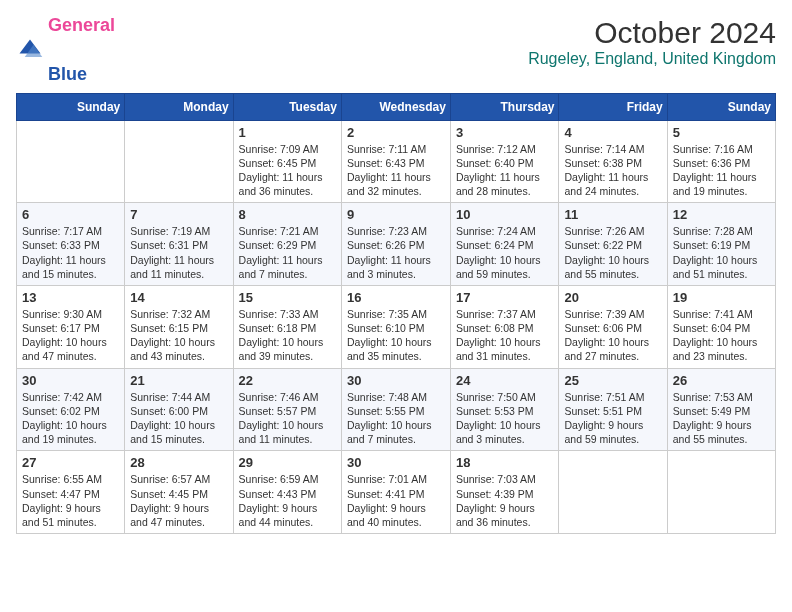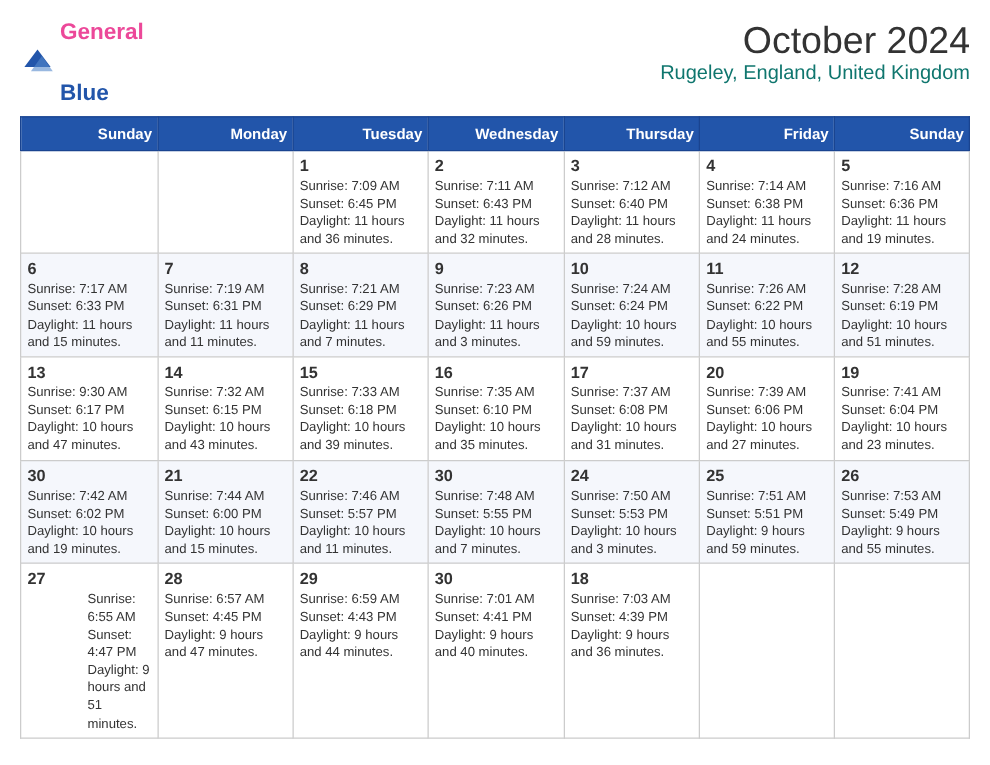--- a/index.html
+++ b/index.html
@@ -294,21 +294,21 @@
         <td>
           <span class="day-number">26</span>
           <div class="day-info" style="white-space: pre-line;">Sunrise: 7:53 AM
 Sunset: 5:49 PM
 Daylight: 9 hours and 55 minutes.</div>
         </td>
       </tr>
       <tr>
         <td>
           <span class="day-number">27</span>
-          <div class="day-info" style="white-space: pre-line; margin-left: 48px;">Sunrise: 6:55 AM
+          <div class="day-info" style="white-space: pre-line;">Sunrise: 6:55 AM
 Sunset: 4:47 PM
 Daylight: 9 hours and 51 minutes.</div>
         </td>
         <td>
           <span class="day-number">28</span>
           <div class="day-info" style="white-space: pre-line;">Sunrise: 6:57 AM
 Sunset: 4:45 PM
 Daylight: 9 hours and 47 minutes.</div>
         </td>
         <td>

